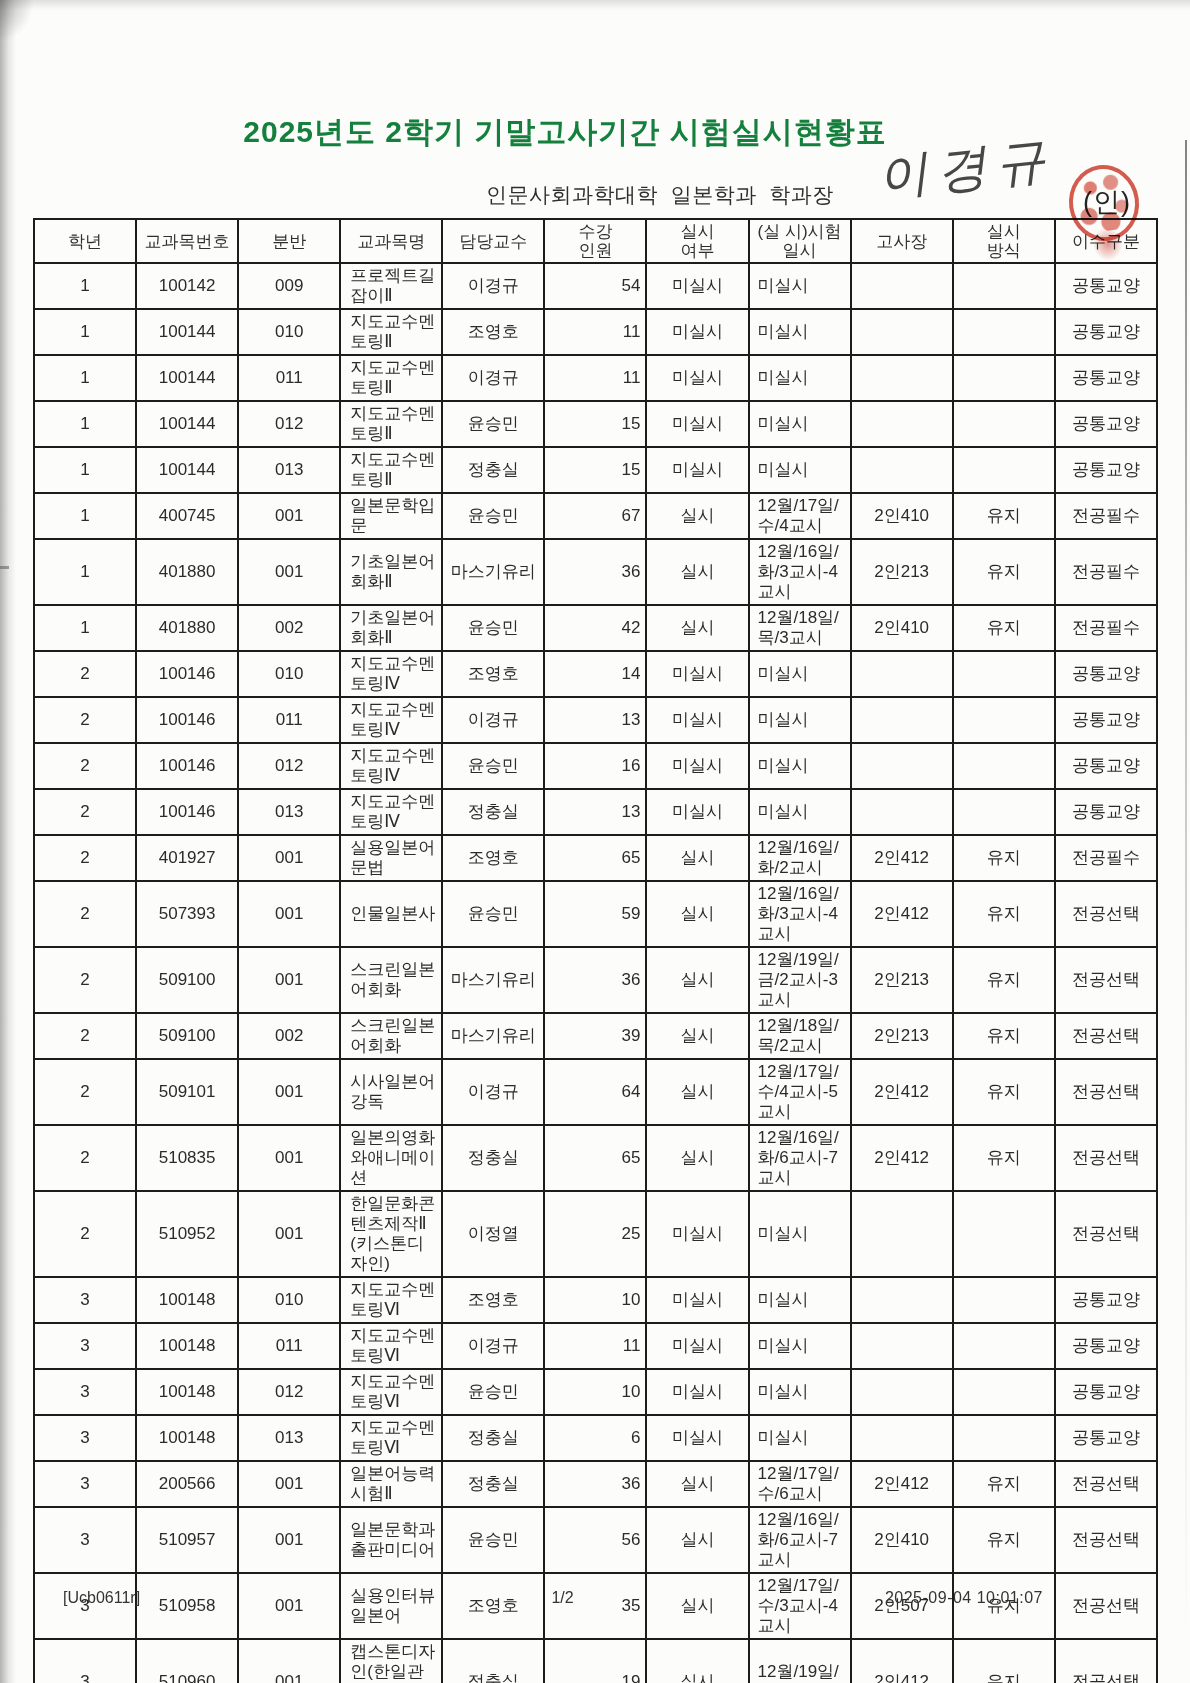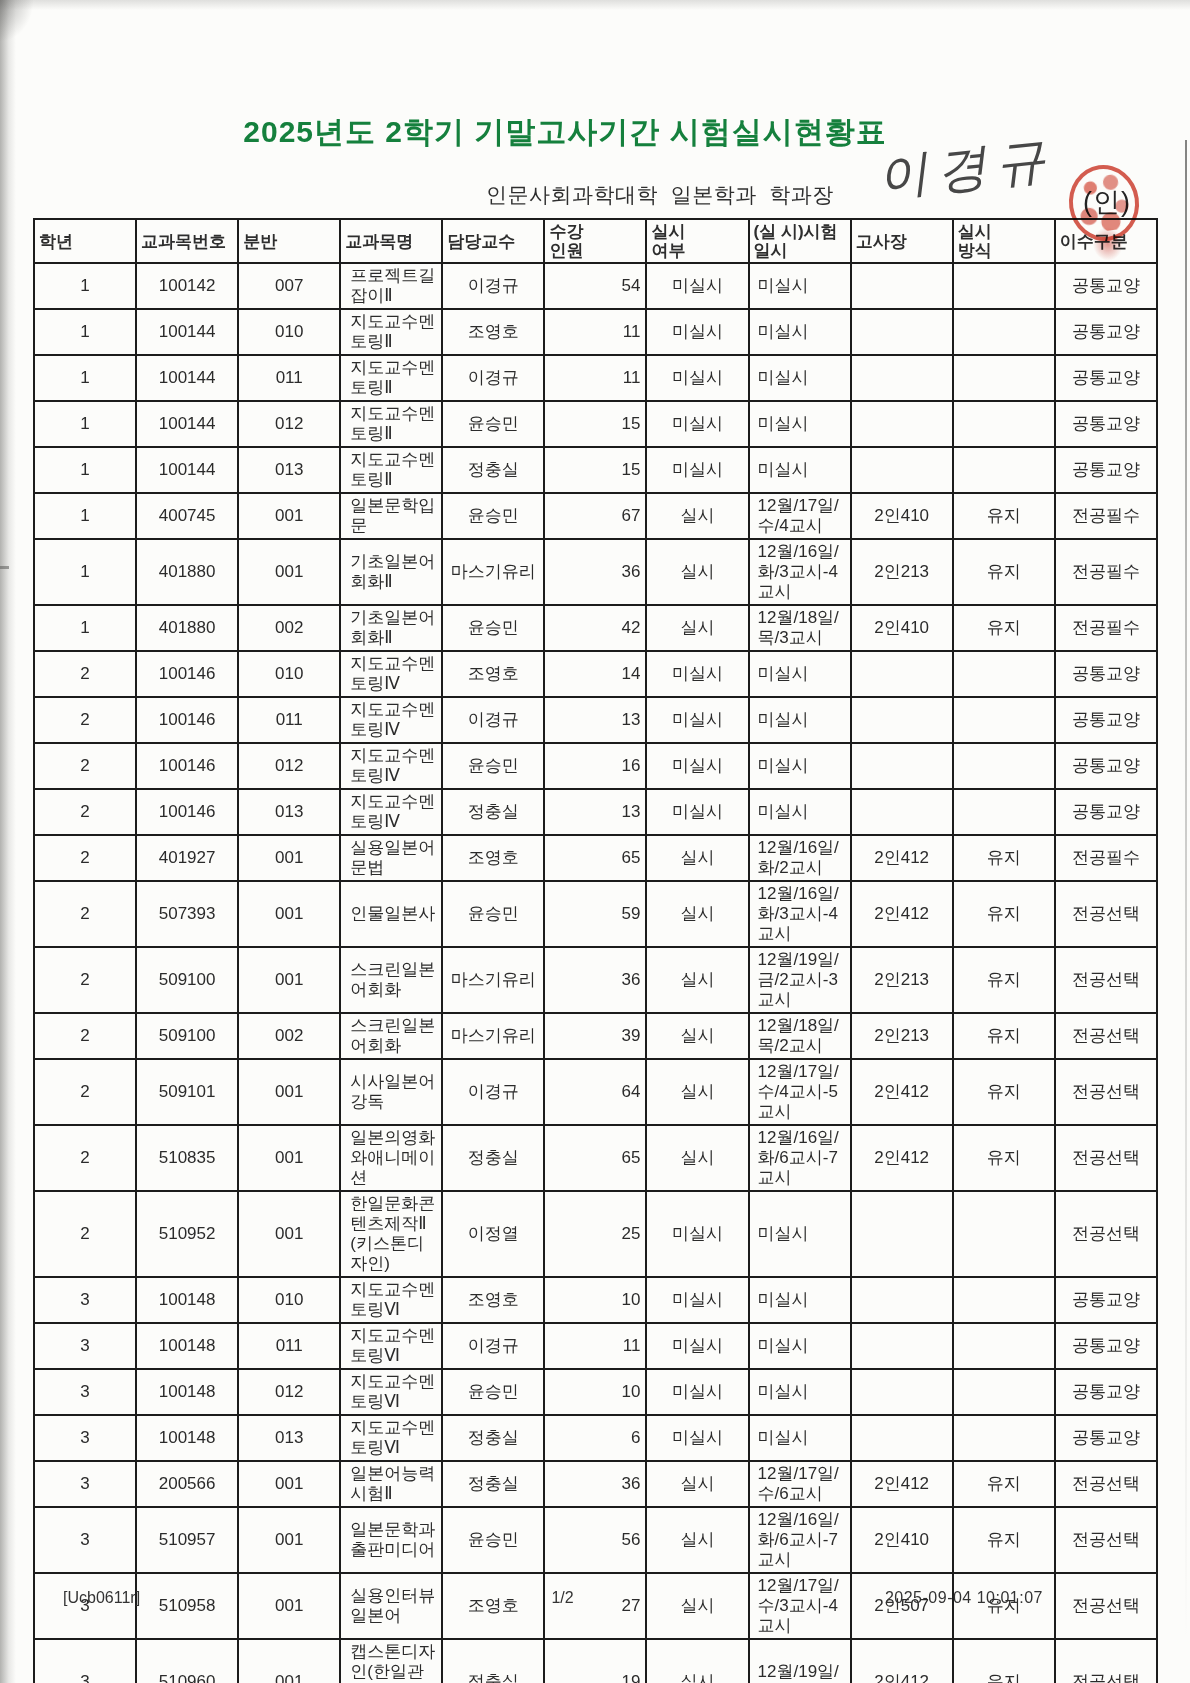--- a/index.html
+++ b/index.html
@@ -69,21 +69,21 @@
     border-collapse:collapse;table-layout:fixed;
     font-size:17px;color:#2b2b2b;
   }
   table.exam th,table.exam td{
     border:2px solid #1c1c1c;
     padding:2px 4px;box-sizing:border-box;
     vertical-align:middle;line-height:20px;
     overflow:hidden;word-break:break-all;
   }
   table.exam thead th{
-    height:43px;font-weight:700;text-align:left;
+    height:43px;font-weight:400;text-align:center;
     white-space:pre-line;line-height:19px;font-size:17px;color:#2e2e2e;
   }
   table.exam tbody tr{height:42px;}
   table.exam td:nth-child(1),table.exam td:nth-child(2),table.exam td:nth-child(3),
   table.exam td:nth-child(5),table.exam td:nth-child(7),table.exam td:nth-child(9),
   table.exam td:nth-child(10),table.exam td:nth-child(11){text-align:center;}
   table.exam td:nth-child(4){text-align:left;padding-left:9px;}
   table.exam td:nth-child(6){text-align:right;padding-right:5px;padding-left:12px;}
   table.exam td:nth-child(8){text-align:left;padding-left:8px;}
   table.exam td:nth-child(7){padding-left:1px;padding-right:1px;}
@@ -130,21 +130,21 @@
           <th>고사장</th>
           <th>실시
 방식</th>
           <th>이수구분</th>
         </tr>
     </thead>
     <tbody id="body-rows">
         <tr>
           <td>1</td>
           <td>100142</td>
-          <td>007</td>
+          <td>009</td>
           <td>프로젝트길잡이Ⅱ</td>
           <td>이경규</td>
           <td>54</td>
           <td>미실시</td>
           <td>미실시</td>
           <td></td>
           <td></td>
           <td>공통교양</td>
         </tr>
         <tr>
@@ -458,21 +458,21 @@
           <td>2인410</td>
           <td>유지</td>
           <td>전공선택</td>
         </tr>
         <tr>
           <td>3</td>
           <td>510958</td>
           <td>001</td>
           <td>실용인터뷰일본어</td>
           <td>조영호</td>
-          <td>27</td>
+          <td>35</td>
           <td>실시</td>
           <td>12월/17일/수/3교시-4교시</td>
           <td>2인507</td>
           <td>유지</td>
           <td>전공선택</td>
         </tr>
         <tr>
           <td>3</td>
           <td>510960</td>
           <td>001</td>

